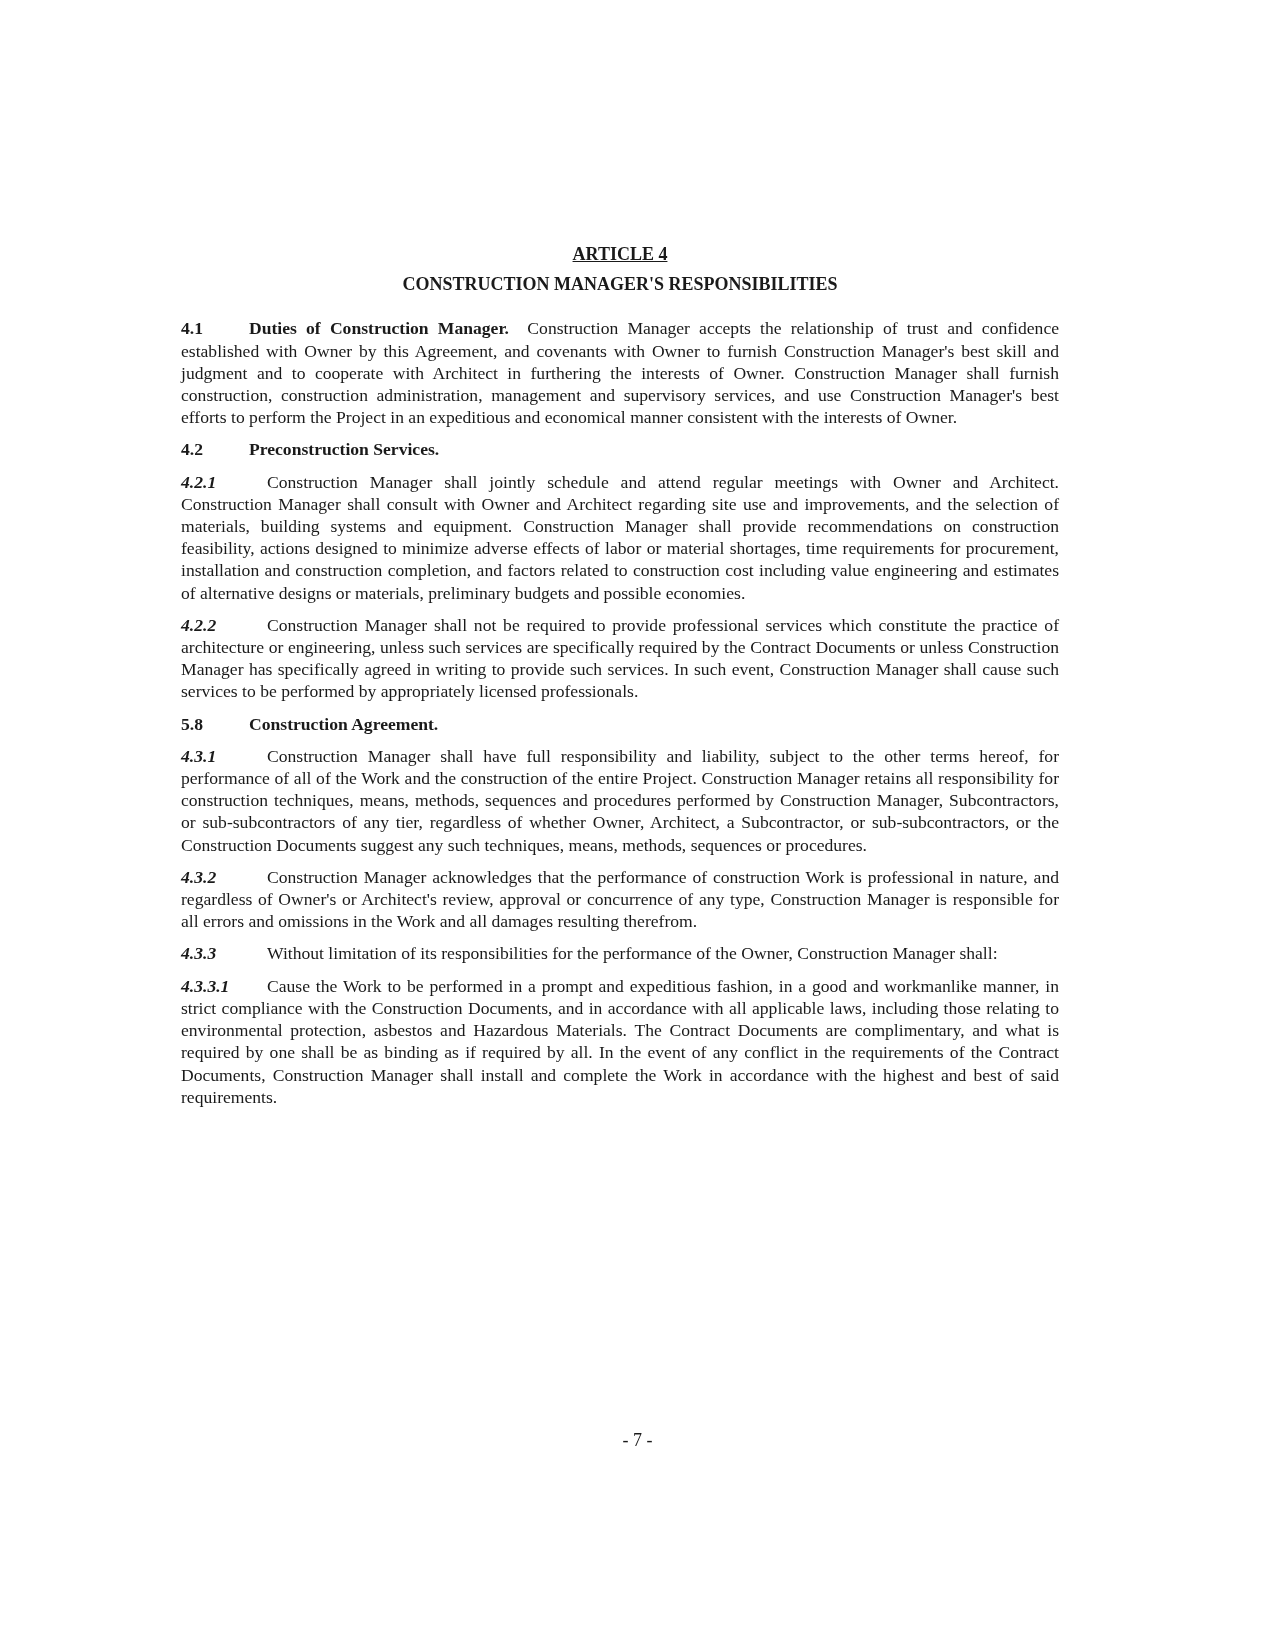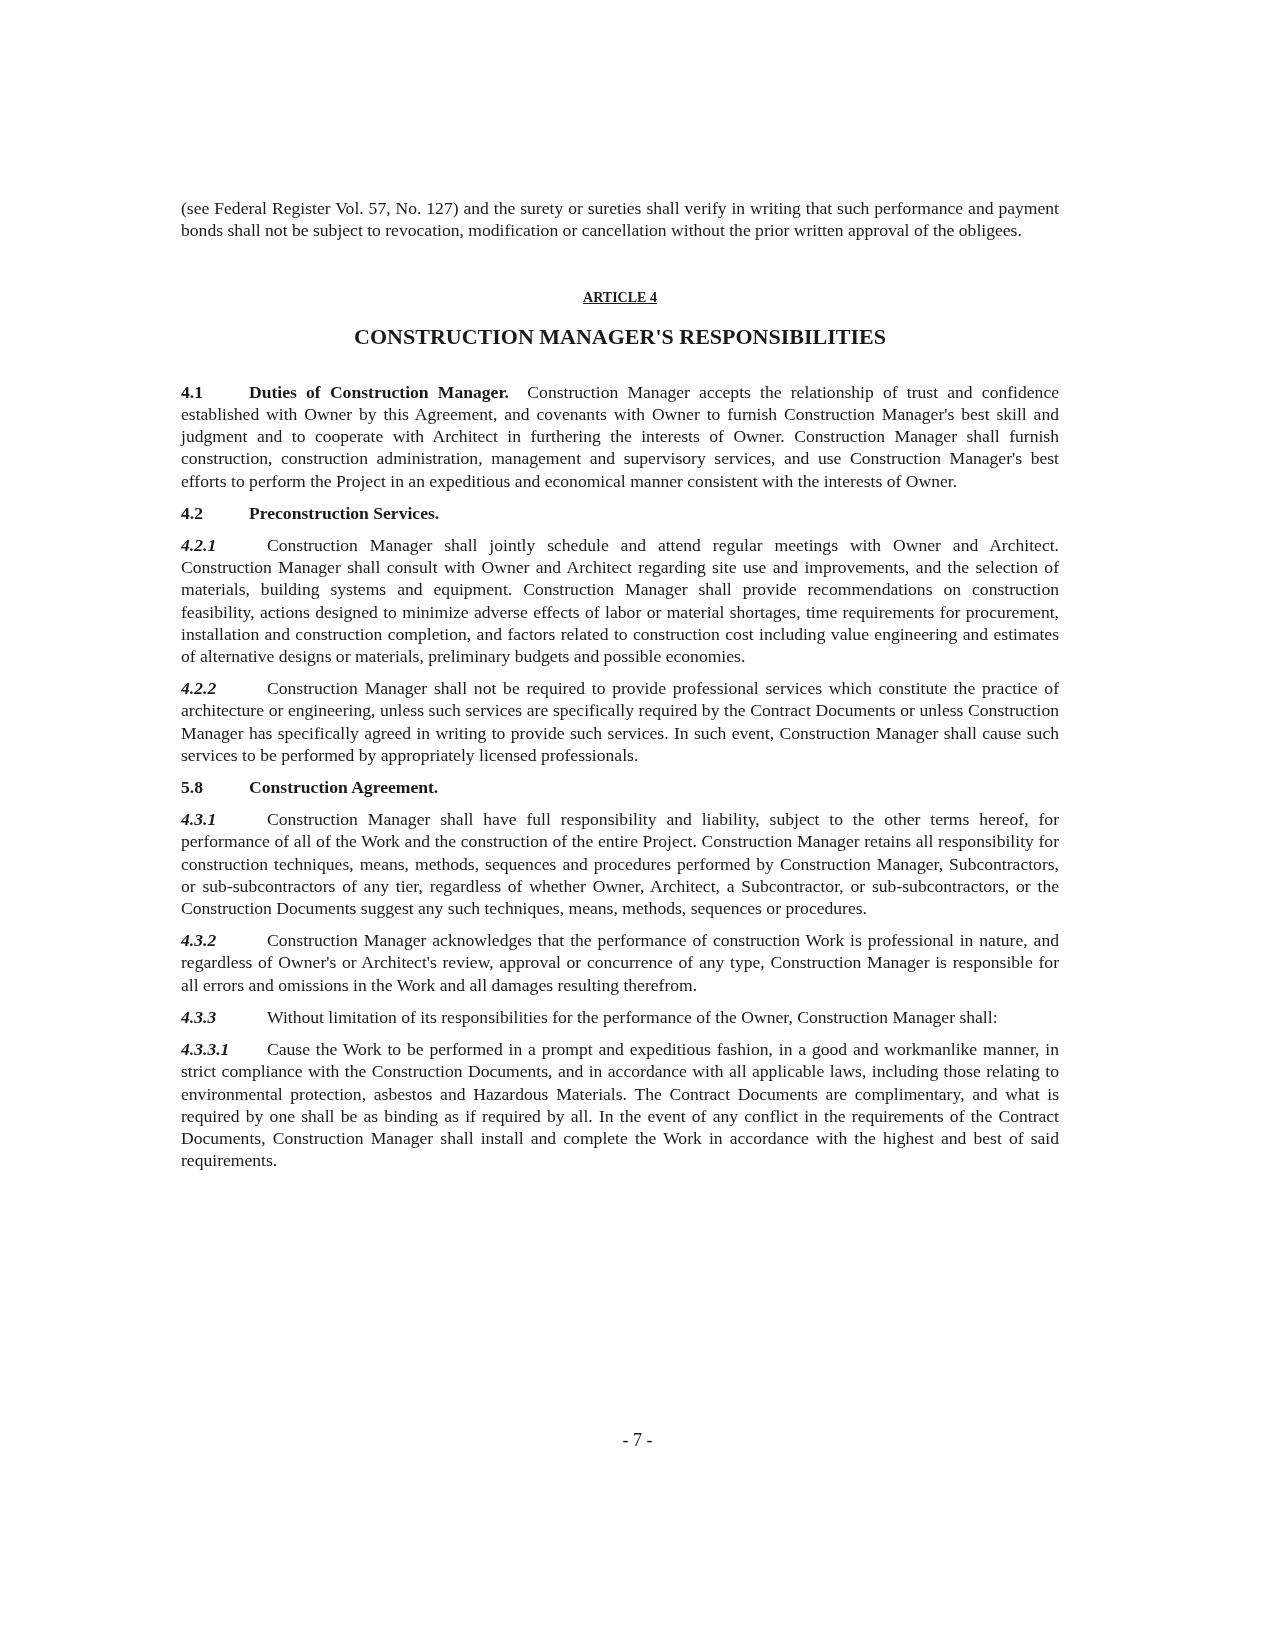--- a/index.html
+++ b/index.html
@@ -27,55 +27,54 @@
       margin: 0;
       text-align: justify;
     }
     .para-gap { margin-top: 10px; }
     .intro { }
     .article-title {
       text-align: center;
       font-weight: bold;
       text-decoration: underline;
       margin-top: 46px;
-      font-size: 14px;
+      font-size: 18px;
     }
     .article-subtitle {
       text-align: center;
       font-weight: bold;
-      margin-top: 16px;
-      font-size: 22px;
+      margin-top: 8px;
+      font-size: 18px;
     }
     .section-num {
       font-weight: bold;
       display: inline-block;
       width: 68px;
     }
     .section-num.wide { width: 86px; font-style: italic; }
     .section-heading {
       font-weight: bold;
     }
-    .sec-41 { margin-top: 33px; }
+    .sec-41 { margin-top: 22px; }
     .page-number {
       position: absolute;
       top: 1430px;
       left: 0;
       width: 1275px;
       text-align: center;
       font-family: "Liberation Serif", "DejaVu Serif", serif;
       font-size: 18px;
       color: #1a1a1a;
     }
   </style>
 </head>
 <body>
 
 <div class="page">
 
-  <p class="intro">(see Federal Register Vol. 57, No. 127) and the surety or sureties shall verify in writing that such performance and payment bonds shall not be subject to revocation, modification or cancellation without the prior written approval of the obligees.</p>
 
   <div class="article-title">ARTICLE 4</div>
   <div class="article-subtitle">CONSTRUCTION MANAGER'S RESPONSIBILITIES</div>
 
   <p class="sec-41">
     <span class="section-num">4.1</span><span class="section-heading">Duties of Construction Manager.</span>&nbsp; <span>Construction Manager accepts the relationship of trust and confidence established with Owner by this Agreement, and covenants with Owner to furnish Construction Manager's best skill and judgment and to cooperate with Architect in furthering the interests of Owner.  Construction Manager shall furnish construction, construction administration, management and supervisory services, and use Construction Manager's best efforts to perform the Project in an expeditious and economical manner consistent with the interests of Owner.</span>
   </p>
 
   <p class="para-gap">
     <span class="section-num">4.2</span><span class="section-heading">Preconstruction Services.</span>

